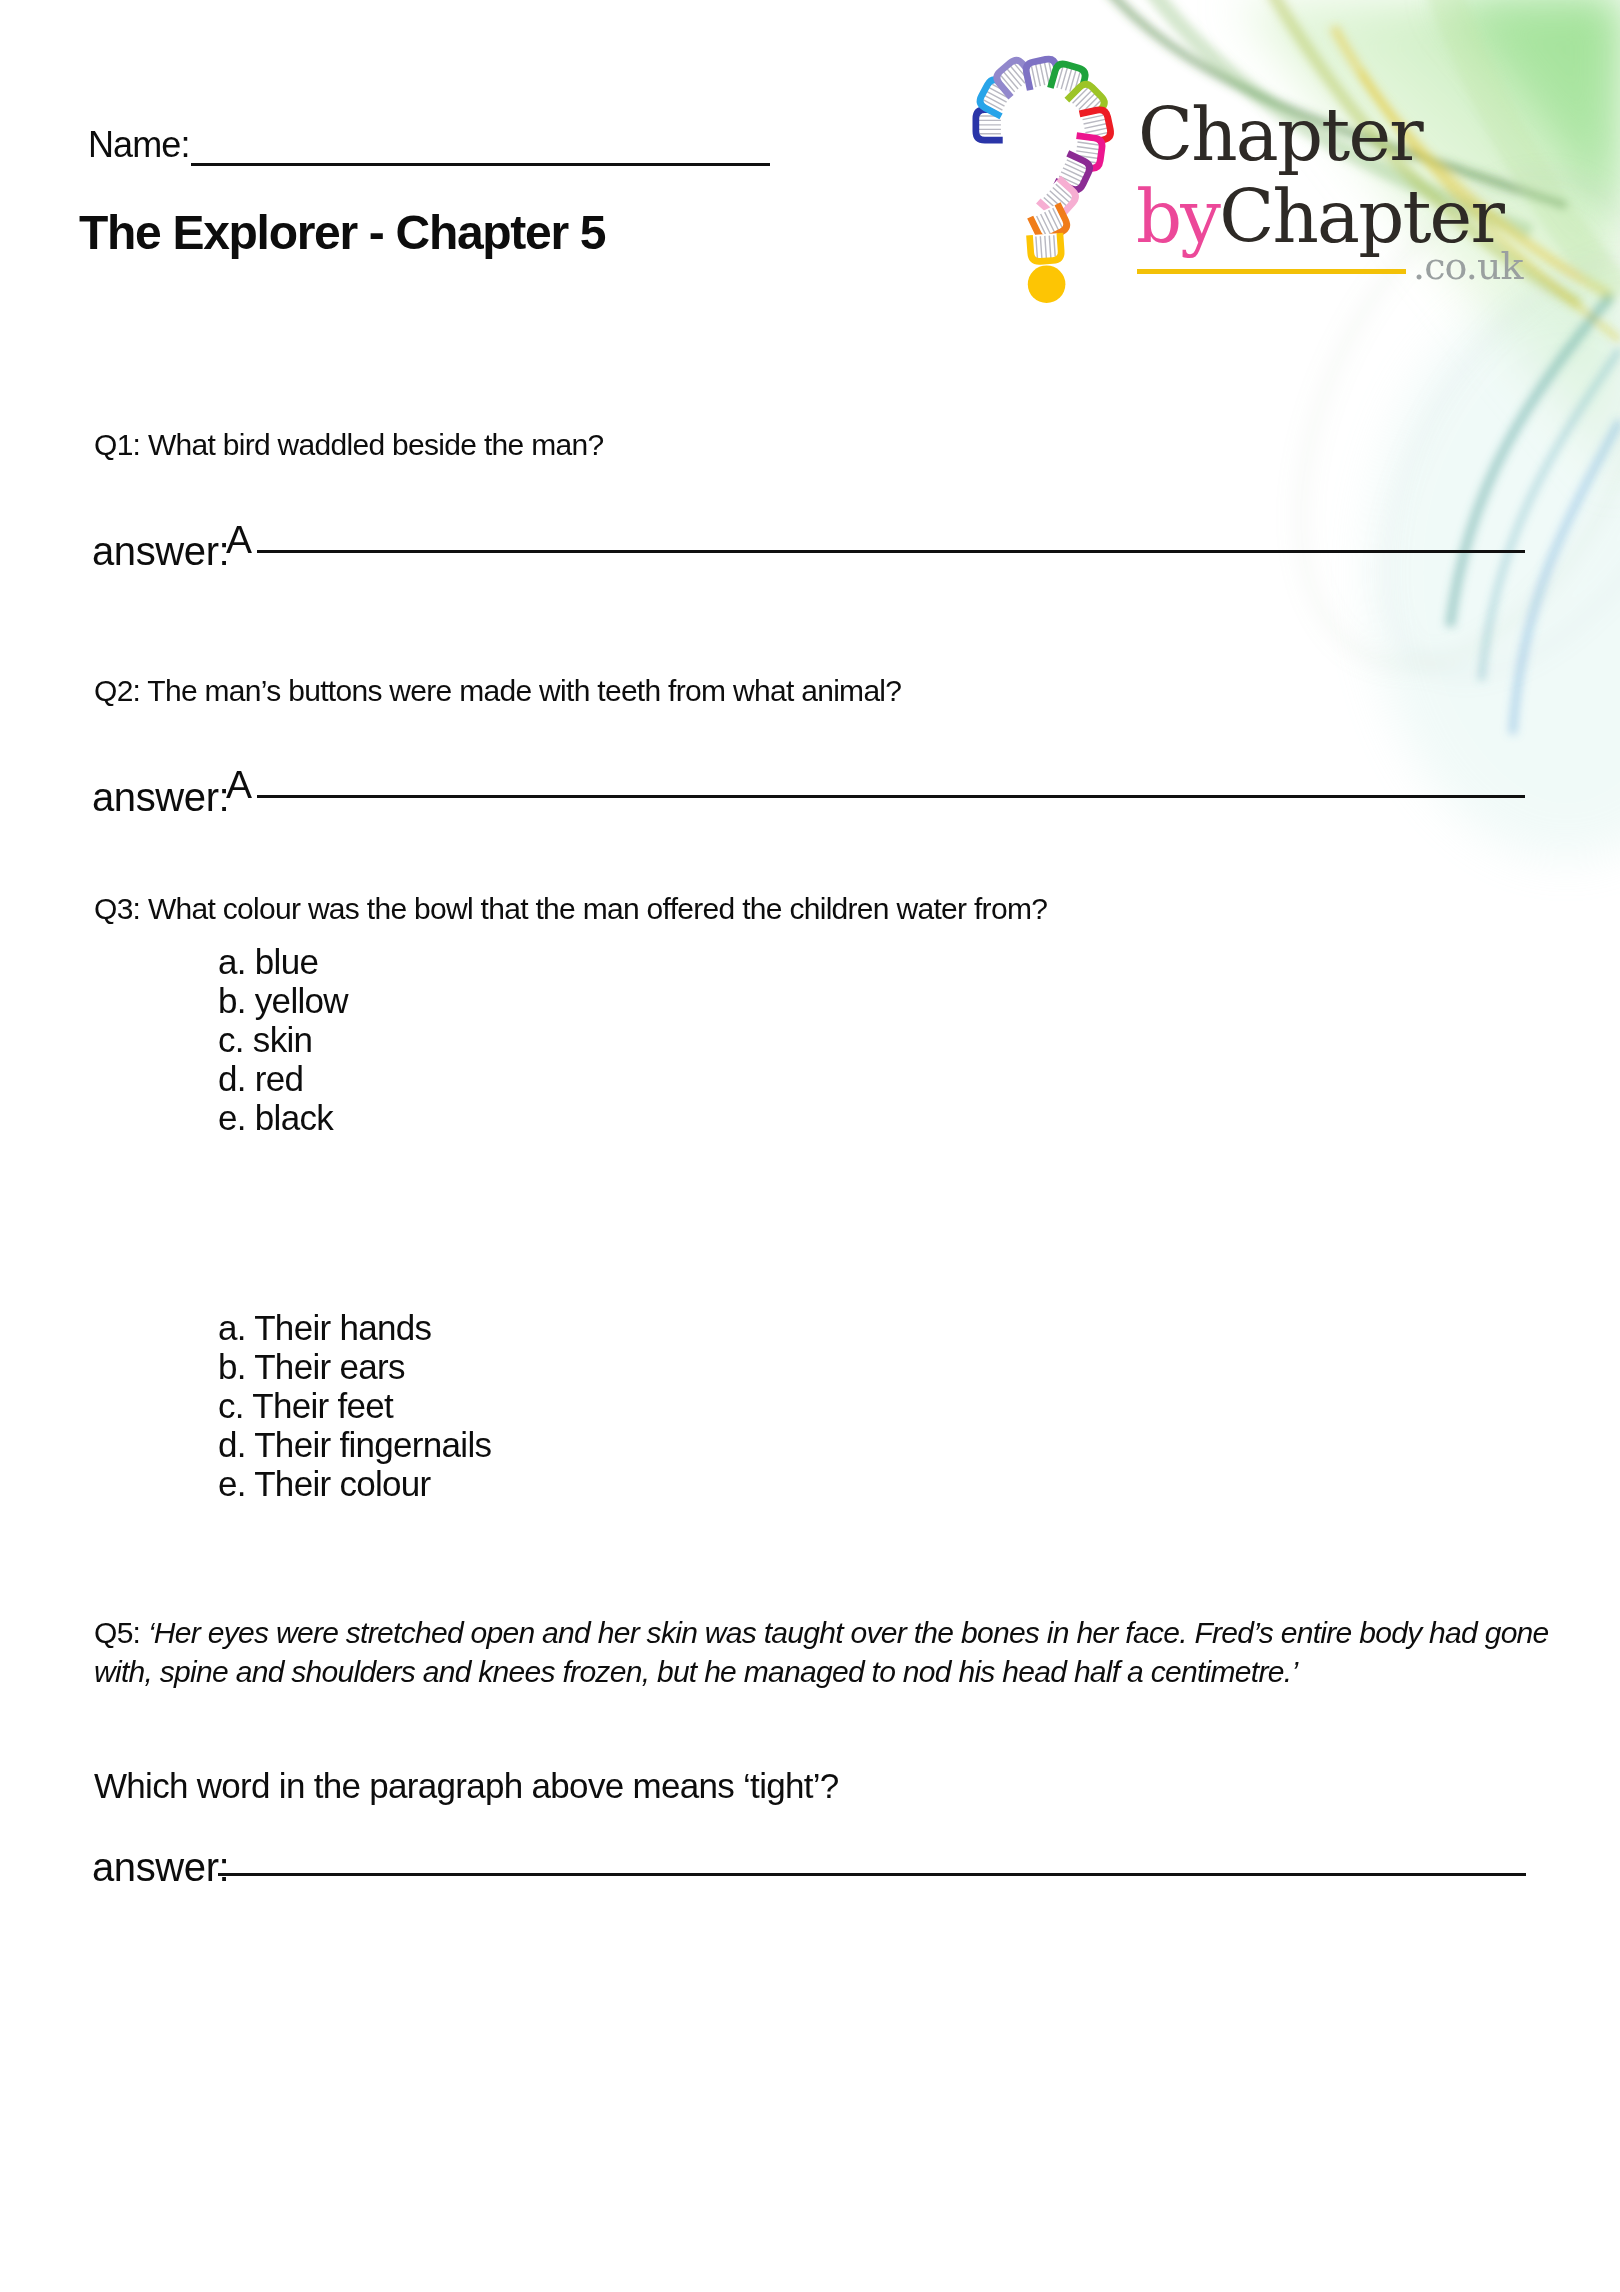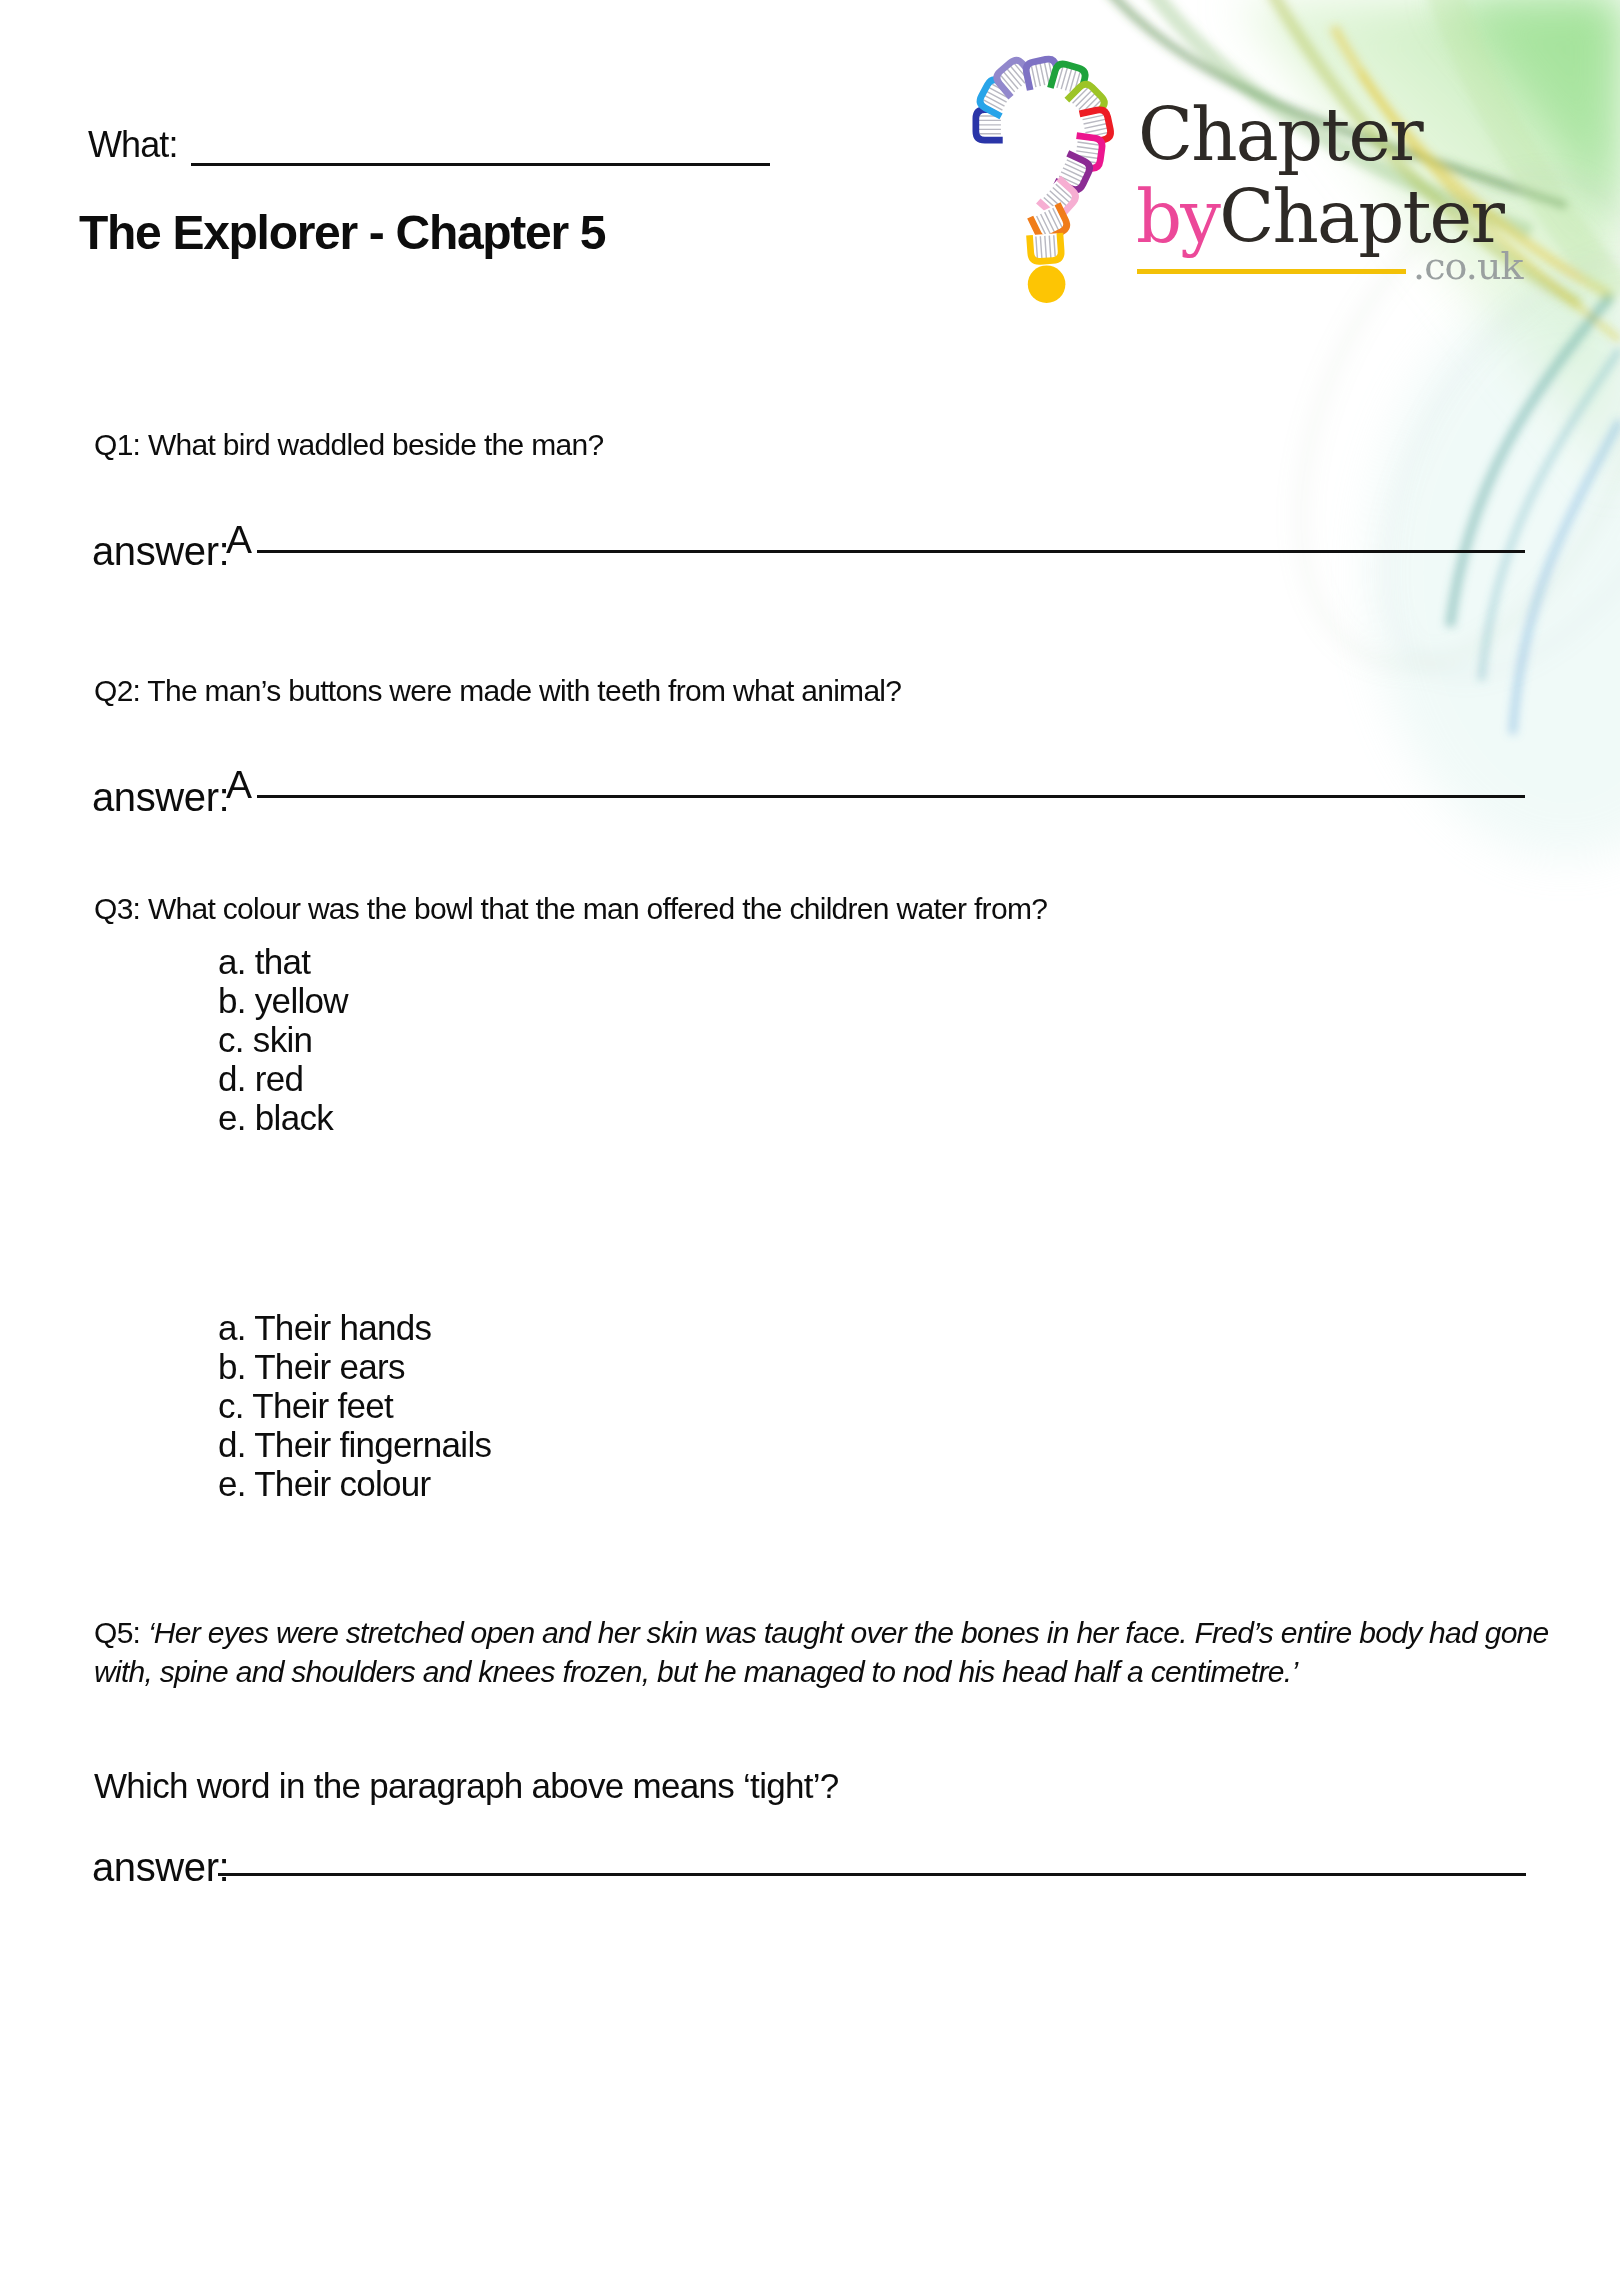--- a/index.html
+++ b/index.html
@@ -101,37 +101,37 @@
       <use href="#book-shape" transform="translate(123,182) rotate(312)" color="#f6aed2"></use>
       <use href="#book-shape" transform="translate(113,209) rotate(334)" color="#f07c19"></use>
       <use href="#book-shape" transform="translate(108,237) rotate(356)" color="#fdc504"></use>
     </svg>
 
   <div class="logo-line1">Chapter</div>
   <div class="logo-line2"><span class="logo-by">by</span><span>Chapter</span></div>
   <div class="logo-underline"></div>
   <div class="logo-domain">.co.uk</div>
 
-  <div class="name-label">What:</div>
+  <div class="name-label">Name:</div>
   <div class="name-line"></div>
   <div class="title">The Explorer - Chapter 5</div>
 
   <div class="question q1">Q1: What bird waddled beside the man?</div>
   <div class="ans-label al1">answer:</div>
   <div class="ans-a aa1">A</div>
   <div class="ans-line ln1"></div>
 
   <div class="question q2">Q2: The man’s buttons were made with teeth from what animal?</div>
   <div class="ans-label al2">answer:</div>
   <div class="ans-a aa2">A</div>
   <div class="ans-line ln2"></div>
 
   <div class="question q3">Q3: What colour was the bowl that the man offered the children water from?</div>
   <div class="options opts3">
-      <div>a. that</div>
+      <div>a. blue</div>
       <div>b. yellow</div>
       <div>c. skin</div>
       <div>d. red</div>
       <div>e. black</div>
     </div>
 
   <div class="options opts4">
       <div>a. Their hands</div>
       <div>b. Their ears</div>
       <div>c. Their feet</div>

